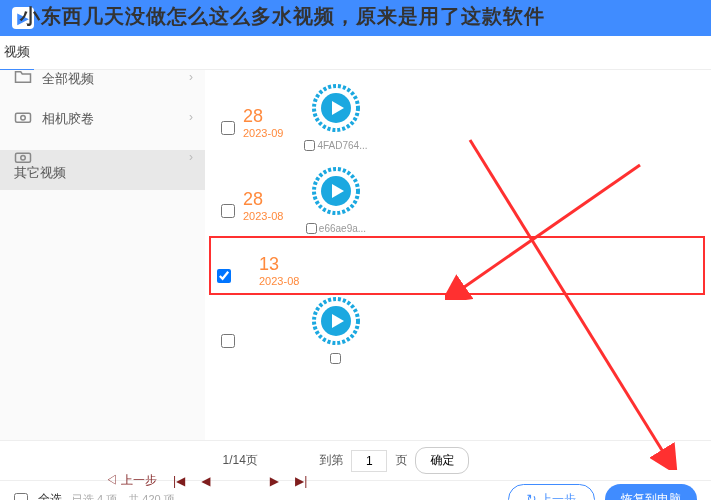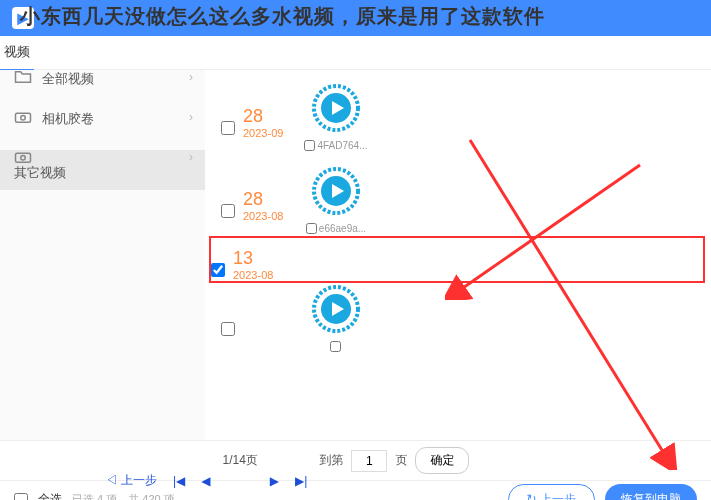--- a/index.html
+++ b/index.html
@@ -21,23 +21,23 @@
 .gdate { width: 60px; margin-top: 10px; }
 .gday { font-size: 18px; color: #ff8a3d; font-weight: 500; }
 .gym { font-size: 11px; color: #ff8a3d; }
 .thumbs { display: flex; gap: 12px; }
 .thumb { width: 66px; text-align: center; }
 .vicon { width: 48px; height: 48px; margin: 0 auto 4px; }
 .frow { display: flex; align-items: center; justify-content: center; gap: 2px; }
 .fchk { width: 11px; height: 11px; }
 .fname { font-size: 10px; color: #999; }
 .fname.sel { color: #408cff; }
-.highlight { border: 2px solid #ff3030; padding: 0; margin: -6px -6px -6px -8px; }
+.highlight { border: 2px solid #ff3030; padding: 6px; margin: -6px -6px -6px -8px; gap: 20px; }
 .pager { height: 40px; border-top: 1px solid #eee; display: flex; align-items: center; justify-content: center; gap: 8px; font-size: 12px; color: #555; padding-right: 140px; }
-.pbtn { cursor: pointer; padding: 2px 4px; color: #1d4ed8; margin-top: 40px; }
+.pbtn { cursor: pointer; padding: 2px 4px; color: #7f1d1d; margin-top: 40px; }
 .jump-in { width: 36px; height: 22px; border: 1px solid #ddd; text-align: center; font-size: 12px; }
 .okbtn { border: 1px solid #ccc; padding: 4px 14px; border-radius: 11px; cursor: pointer; background: #fff; font-size: 12px; }
 .bottom1 { height: 38px; border-top: 1px solid #eee; display: flex; align-items: center; padding: 0 14px; gap: 10px; }
 .allchk { width: 14px; height: 14px; }
 .btxt { font-size: 12px; color: #333; }
 .binfo { font-size: 11px; color: #aaa; }
 .spacer { flex: 1; }
 .btn-prev { border: 1.5px solid #408cff; color: #408cff; padding: 6px 18px; border-radius: 16px; cursor: pointer; background: #fff; font-size: 12px; }
 .btn-rec { background: #408cff; color: #fff; padding: 7px 16px; border-radius: 16px; cursor: pointer; border: none; font-size: 12px; }
 .arrow { position: absolute; pointer-events: none; z-index: 50; }

